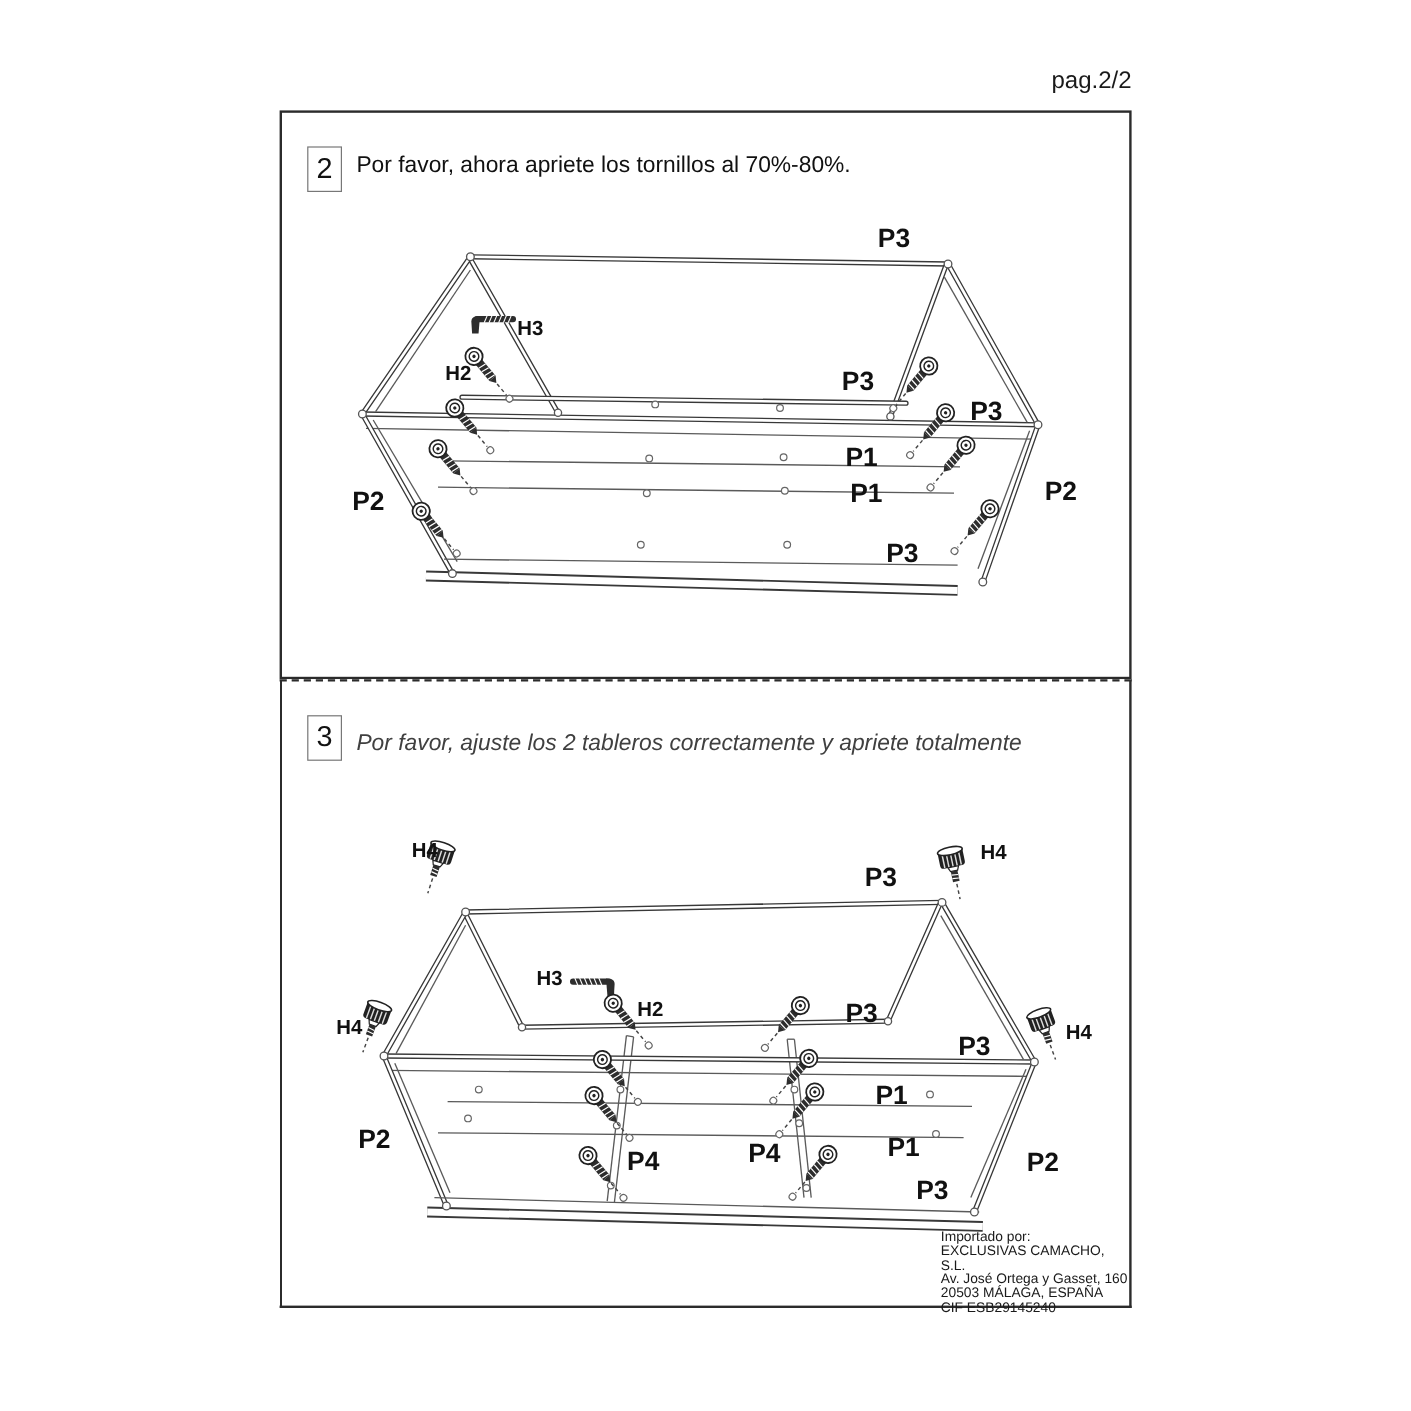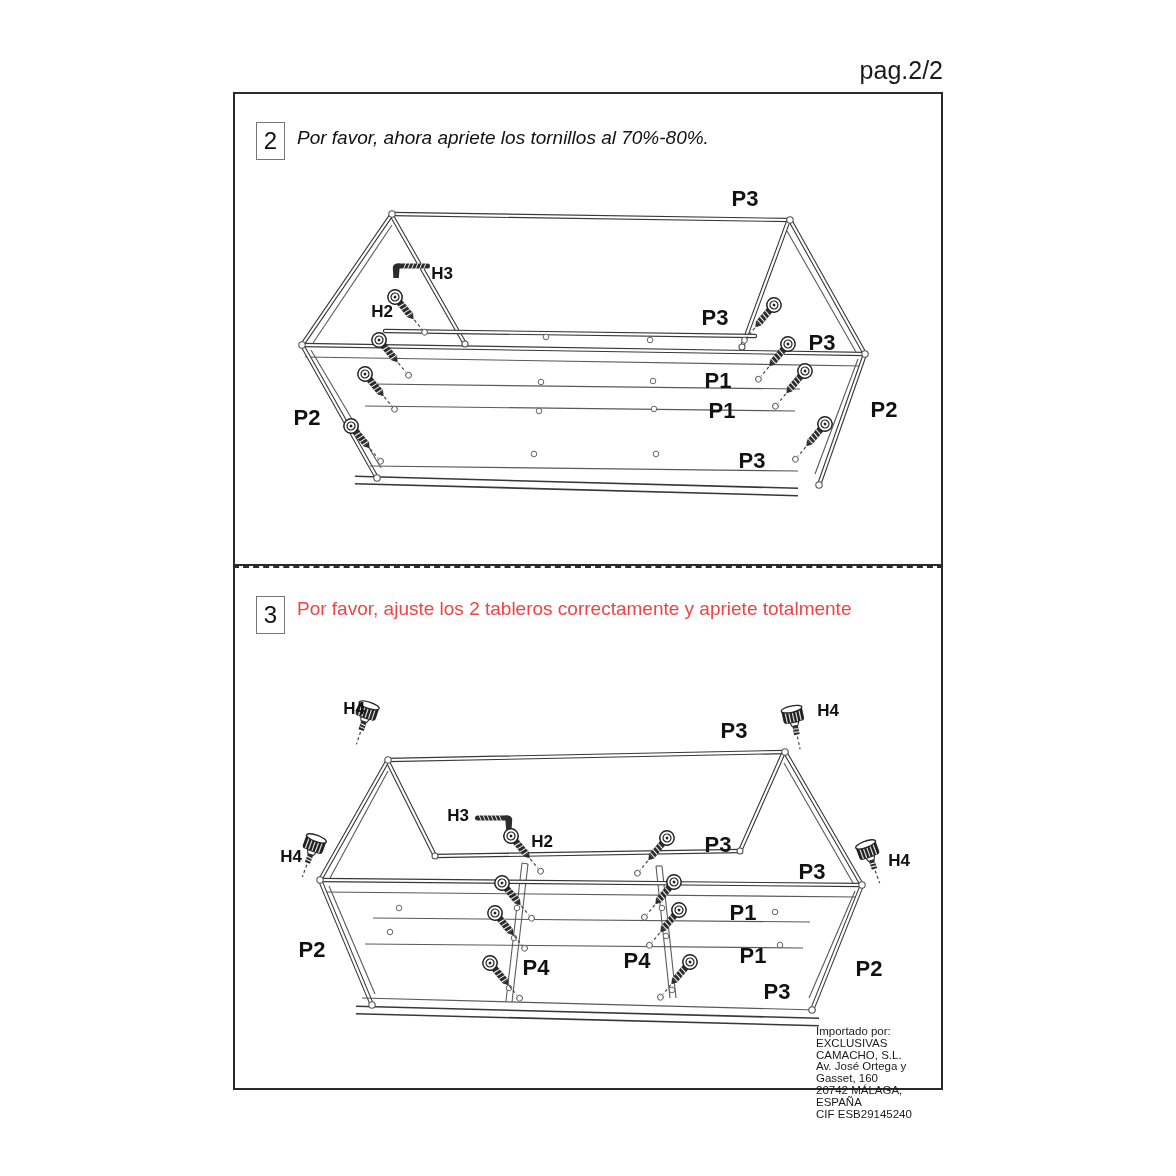--- a/index.html
+++ b/index.html
@@ -1,38 +1,38 @@
 <!DOCTYPE html>
 <html><head>
 <meta charset="utf-8">
 <style>
   html,body{margin:0;padding:0;background:#fff;}
   body{width:1176px;height:1176px;position:relative;font-family:"Liberation Sans",sans-serif;color:#111;}
-  .pagenum{position:absolute;left:810px;top:56px;width:133px;text-align:right;font-size:25px;color:#1a1a1a;}
+  .pagenum{position:absolute;left:810px;top:56px;width:133px;text-align:right;font-size:20px;color:#1a1a1a;}
   .panel{position:absolute;left:233px;width:710px;border:2px solid #2b2b2b;box-sizing:border-box;background:#fff;}
   #panel-step2{top:92px;height:474px;}
   #panel-step3{top:566px;height:524px;border-top:2px dashed #2b2b2b;}
   .stepnum{position:absolute;left:21px;top:28px;width:27px;height:36px;border:1.5px solid #777;
            display:flex;align-items:center;justify-content:center;font-size:24px;color:#111;background:#fff;z-index:3;}
-  .steptext{position:absolute;left:62px;top:33px;font-size:19px;color:#111;z-index:3;white-space:nowrap;font-style:italic;}
-  .steptext2{position:absolute;left:62px;top:29px;font-size:19px;color:#ef4444;z-index:3;line-height:24px;white-space:nowrap;}
+  .steptext{position:absolute;left:62px;top:33px;font-size:19px;color:#111;z-index:3;white-space:nowrap;}
+  .steptext2{position:absolute;left:62px;top:40px;font-size:19px;color:#404040;z-index:3;line-height:24px;white-space:nowrap;font-style:italic;}
   svg.diagram{position:absolute;left:0;top:0;}
   .t1{stroke:#383838;stroke-width:4.4;fill:none;stroke-linecap:round;}
   .t2{stroke:#fff;stroke-width:2.2;fill:none;stroke-linecap:round;}
   .bar1{stroke:#383838;stroke-width:9;fill:none;stroke-linecap:butt;}
   .bar2{stroke:#fff;stroke-width:5.8;fill:none;stroke-linecap:butt;}
   .ln{stroke:#5a5a5a;stroke-width:1.1;fill:none;}
   .dash{stroke:#444;stroke-width:1.2;stroke-dasharray:3 2.6;}
   .hole{fill:#fff;stroke:#666;stroke-width:1;}
   .dot{fill:#fff;stroke:#555;stroke-width:1.1;}
   .thr{stroke:#fff;stroke-width:1;}
   .kst{stroke:#fff;stroke-width:0.9;}
   .pl{font:bold 22px "Liberation Sans",sans-serif;fill:#111;text-anchor:middle;}
   .hl{font:bold 17px "Liberation Sans",sans-serif;fill:#111;text-anchor:middle;}
-  .importer{position:absolute;left:549px;top:458px;font-size:11.5px;line-height:11.8px;color:#1a1a1a;z-index:3;margin-left:32px;}
+  .importer{position:absolute;left:549px;top:458px;font-size:11.5px;line-height:11.8px;color:#1a1a1a;z-index:3;}
 </style>
 </head>
 <body>
 
 <div class="pagenum">pag.2/2</div>
 
 <svg width="0" height="0" style="position:absolute">
   <defs>
     <g id="screw">
       <line class="dash" x1="0" y1="30" x2="0" y2="42"></line>
@@ -265,16 +265,16 @@
     <text class="pl" x="634" y="408">P2</text>
     <text class="pl" x="301" y="407">P4</text>
     <text class="pl" x="402" y="400">P4</text>
     <text class="pl" x="542" y="431">P3</text>
   </svg>
 
   <div class="importer">
     <div>Importado por:</div>
     <div>EXCLUSIVAS CAMACHO, S.L.</div>
     <div>Av. José Ortega y Gasset, 160</div>
-    <div>20742 MÁLAGA, ESPAÑA</div>
+    <div>20503 MÁLAGA, ESPAÑA</div>
     <div>CIF ESB29145240</div>
   </div>
 </div>
 
 </body></html>

